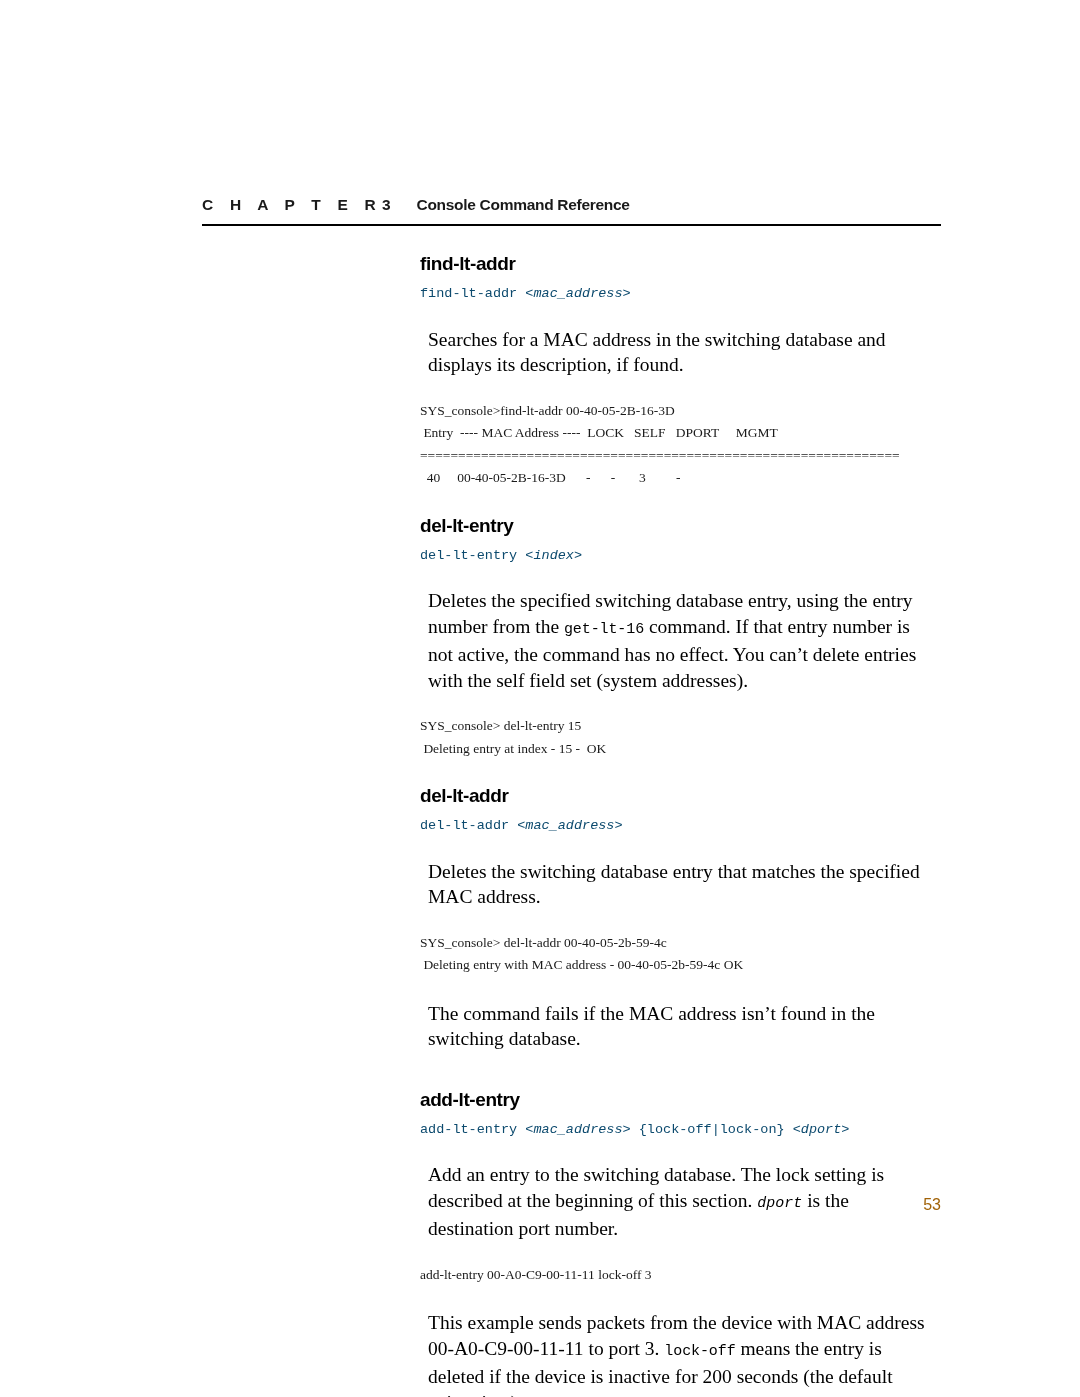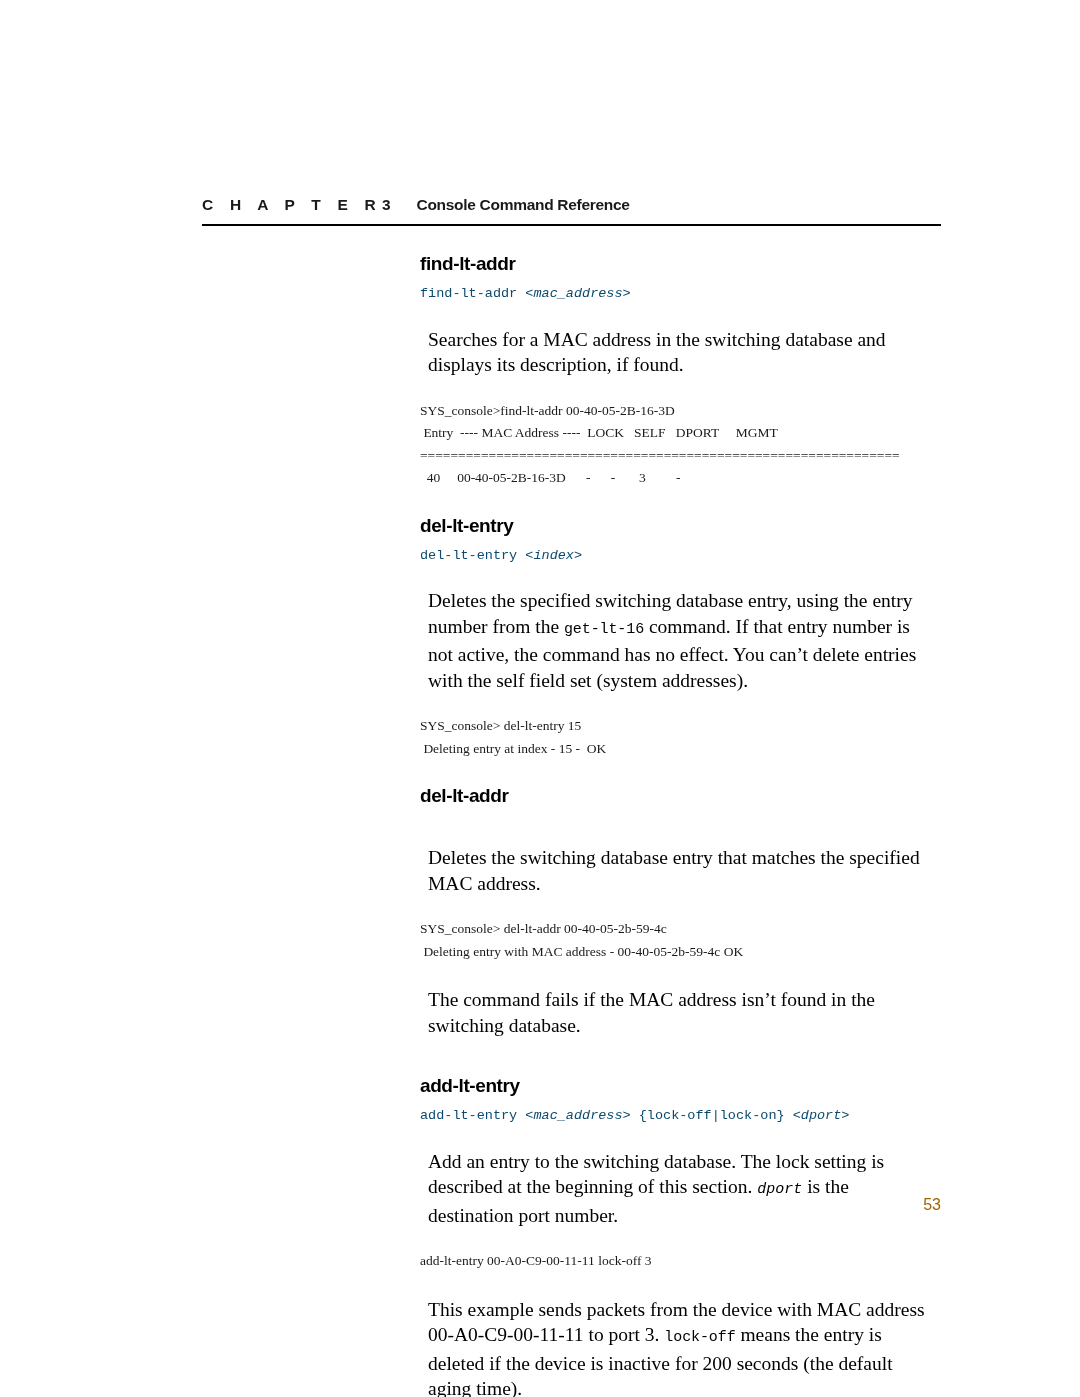--- a/index.html
+++ b/index.html
@@ -180,20 +180,21 @@
     <div class="gap-syn-to-body"></div>
     <p class="body"><span>Deletes the specified switching database entry, using the entry number from the </span><code>get-lt-16</code><span> command. If that entry number is not active, the command has no effect. You can’t delete entries with the self field set (system addresses).</span></p>
     <div class="gap-body-to-console"></div>
     <pre class="console">SYS_console&gt; del-lt-entry 15
  Deleting entry at index - 15 -  OK</pre>
 
     <div class="gap-console-to-h"></div>
 
     <h2 class="cmd-heading">del-lt-addr</h2>
     <div class="gap-h-to-syn"></div>
+    <div class="syntax"><span>del-lt-addr </span><i>&lt;mac_address&gt;</i></div>
     <div class="gap-syn-to-body"></div>
     <p class="body">Deletes the switching database entry that matches the specified MAC address.</p>
     <div class="gap-body-to-console"></div>
     <pre class="console">SYS_console&gt; del-lt-addr 00-40-05-2b-59-4c
  Deleting entry with MAC address - 00-40-05-2b-59-4c OK</pre>
     <div class="gap-console-to-body"></div>
     <p class="body">The command fails if the MAC address isn’t found in the switching database.</p>
 
     <div class="gap-body-to-h"></div>
 

